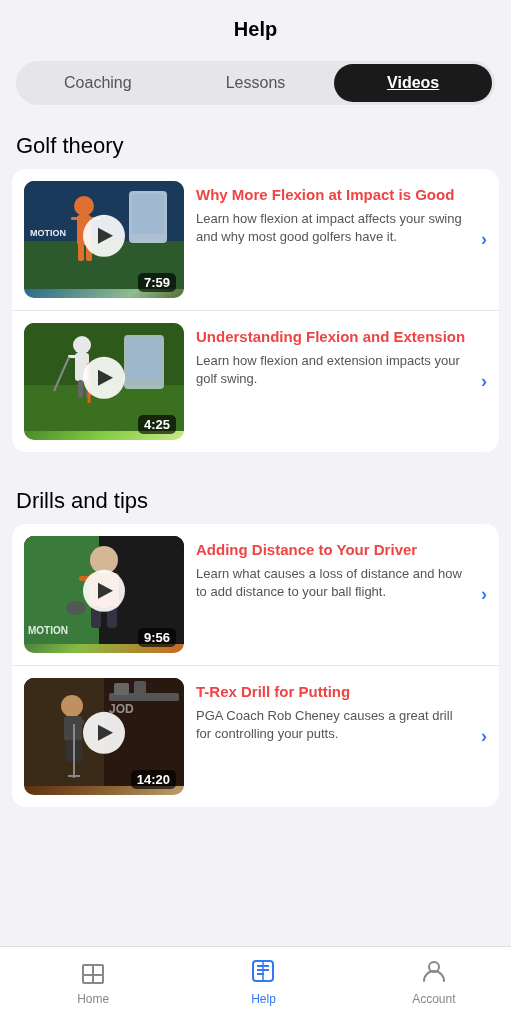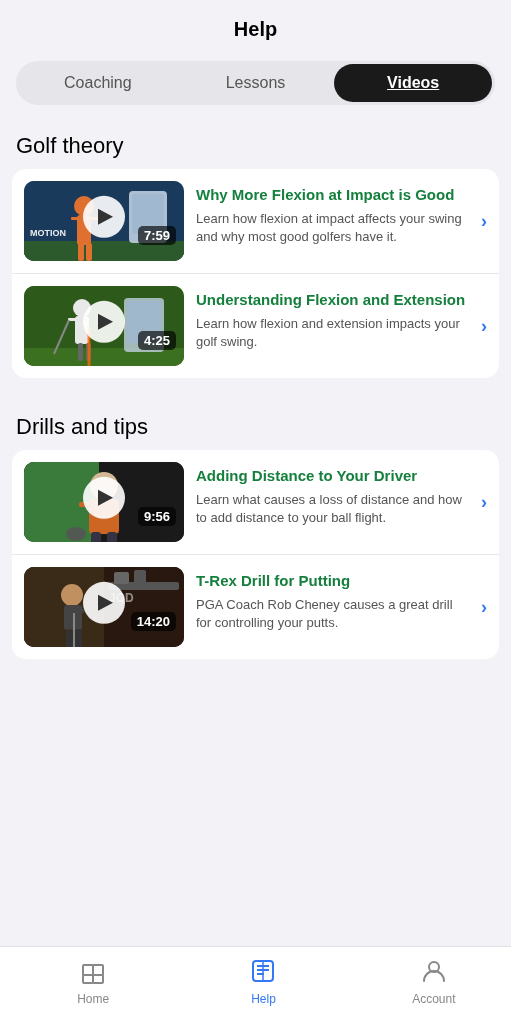--- a/index.html
+++ b/index.html
@@ -74,21 +74,21 @@
       border-bottom: 1px solid #e8e8e8;
       cursor: pointer;
     }
     .video-item:last-child {
       border-bottom: none;
     }
     .thumbnail-wrap {
       position: relative;
       width: 160px;
       min-width: 160px;
-      height: 80px;
+      height: 117px;
       border-radius: 10px;
       overflow: hidden;
       background: #222;
       flex-shrink: 0;
     }
     
     .thumb-1 {
       background: linear-gradient(135deg, #1a3a5c 0%, #2d6a8a 40%, #8fbc8f 80%, #556b2f 100%);
     }
     .thumb-2 {
@@ -116,40 +116,40 @@
     .play-triangle {
       width: 0;
       height: 0;
       border-style: solid;
       border-width: 8px 0 8px 15px;
       border-color: transparent transparent transparent #333;
       margin-left: 3px;
     }
     .duration-badge {
       position: absolute;
-      bottom: 16px;
+      bottom: 6px;
       right: 8px;
       background: rgba(0,0,0,0.65);
       color: #fff;
       font-size: 13px;
       font-weight: 600;
       padding: 2px 6px;
       border-radius: 5px;
     }
     .video-info {
       flex: 1;
       padding: 4px 8px 4px 12px;
       display: flex;
       flex-direction: column;
       justify-content: flex-start;
     }
     .video-title {
       font-size: 15px;
       font-weight: 700;
-      color: #15803d;
+      color: #ef4444;
       line-height: 1.3;
       margin-bottom: 5px;
     }
     .video-desc {
       font-size: 13px;
       color: #555;
       line-height: 1.4;
     }
     .chevron-wrap {
       display: flex;

